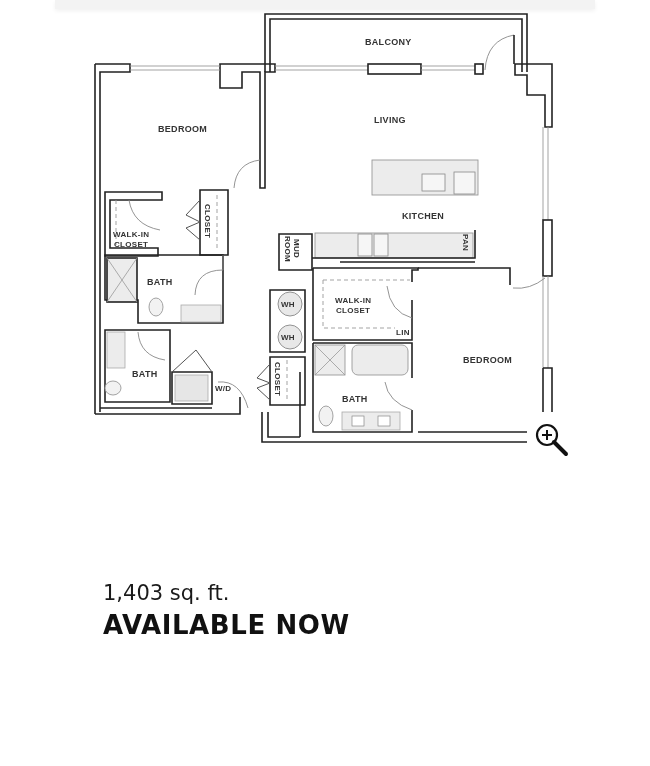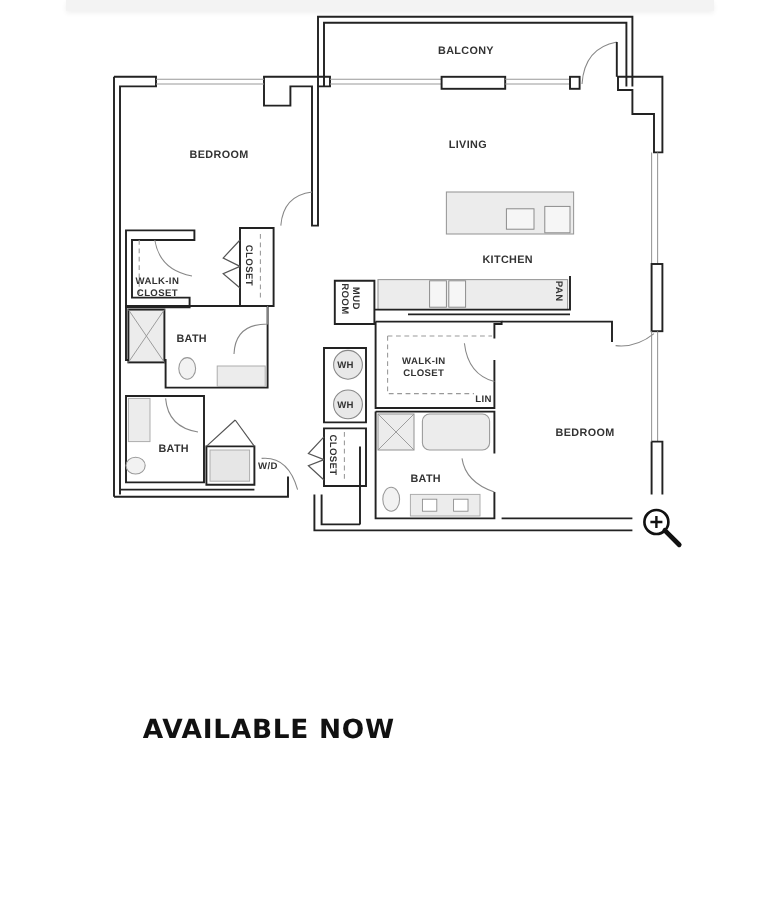--- a/index.html
+++ b/index.html
@@ -6,21 +6,21 @@
   body { width: 650px; height: 766px; position: relative; overflow: hidden; font-family: "Liberation Sans", sans-serif; }
   .topbar { position: absolute; left: 55px; top: 0; width: 540px; height: 9px; background: #f3f3f3; box-shadow: 0 2px 4px rgba(0,0,0,0.06); }
   .plan { position: absolute; left: 0; top: 0; width: 517px; height: 470px; }
   .plan svg { position: absolute; left: 0; top: 0; }
   .lbl { position: absolute; font-family: "Liberation Sans", sans-serif; font-weight: bold; color: #333; font-size: 9px; letter-spacing: 0.3px; text-align: center; line-height: 10px; white-space: nowrap; }
   .lbl.vert { writing-mode: vertical-rl; }
   .zoom-btn { position: absolute; left: 533px; top: 420px; width: 40px; height: 40px; cursor: pointer; }
   .info { position: absolute; left: 103px; top: 534px; color: #1a1a1a; font-family: "DejaVu Sans", sans-serif; }
   .unit { font-size: 23px; font-weight: normal; color: #333; margin: 0; line-height: 30px; }
   .line { font-size: 21px; line-height: 32px; margin: 0; color: #1a1a1a; }
-  .avail { font-size: 22px; line-height: 32px; font-weight: bold; letter-spacing: 0.6px; margin: 16px; color: #111; }
+  .avail { font-size: 26px; line-height: 32px; font-weight: bold; letter-spacing: 0.6px; margin: 0; color: #111; }
 </style>
 </head>
 <body>
 
 <div class="topbar"></div>
 
 <div class="plan">
   <svg width="650" height="470" viewBox="0 0 650 470">
     <g fill="none" stroke="#222" stroke-width="1.6">
 
@@ -138,14 +138,15 @@
     <svg width="40" height="40" viewBox="0 0 40 40">
       <circle cx="14" cy="15" r="10" fill="#fff" stroke="#111" stroke-width="2.2"></circle>
       <path d="M14 10 L14 20 M9 15 L19 15" stroke="#111" stroke-width="2"></path>
       <path d="M21 22 L33 34" stroke="#111" stroke-width="4" stroke-linecap="round"></path>
     </svg>
   </div>
 </div>
 
 <div class="info">
   <div style="height:43px"></div>
+  <p class="line">1,403 sq. ft.</p>
   <p class="avail">AVAILABLE NOW</p>
 </div>
 
 </body></html>

